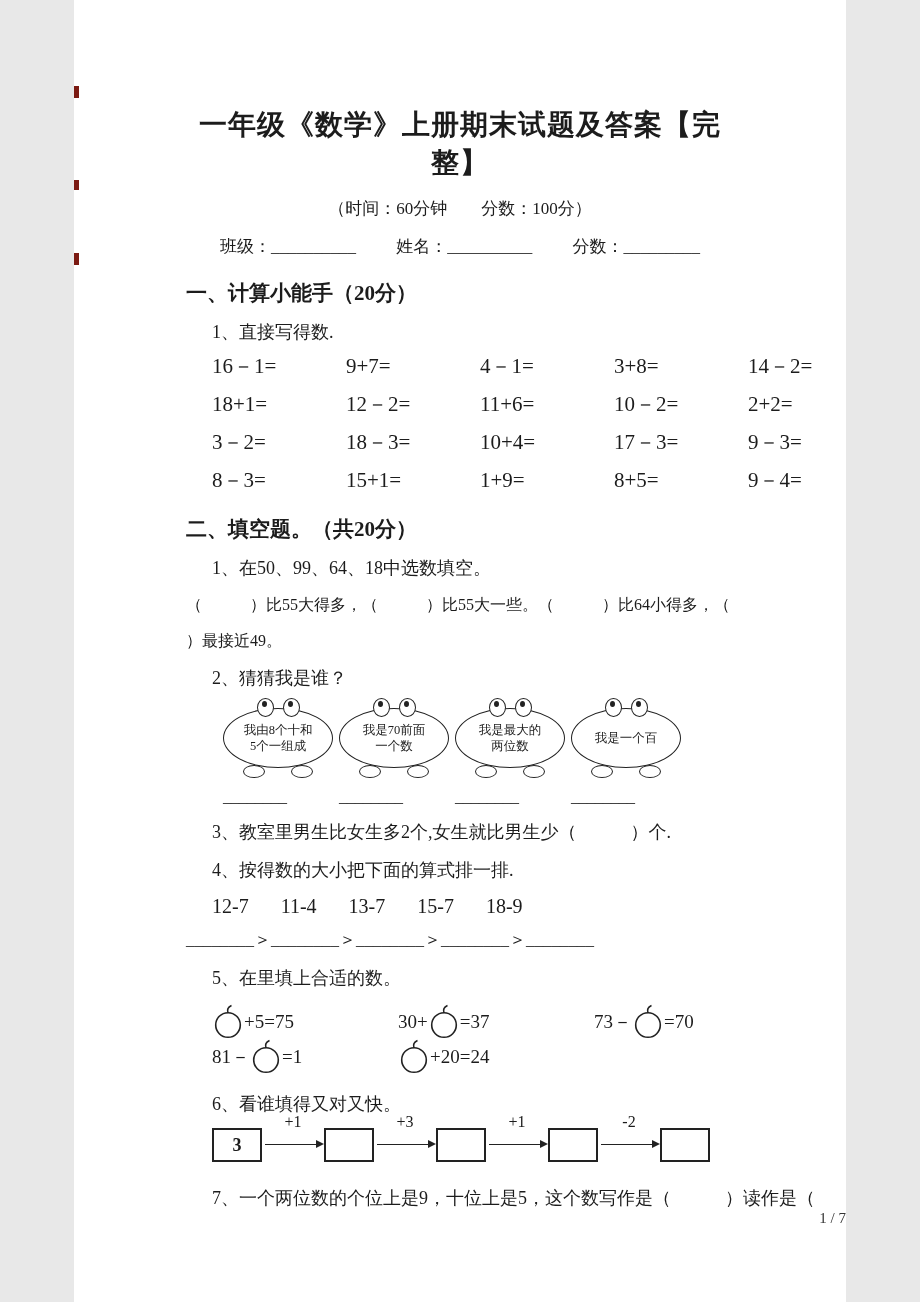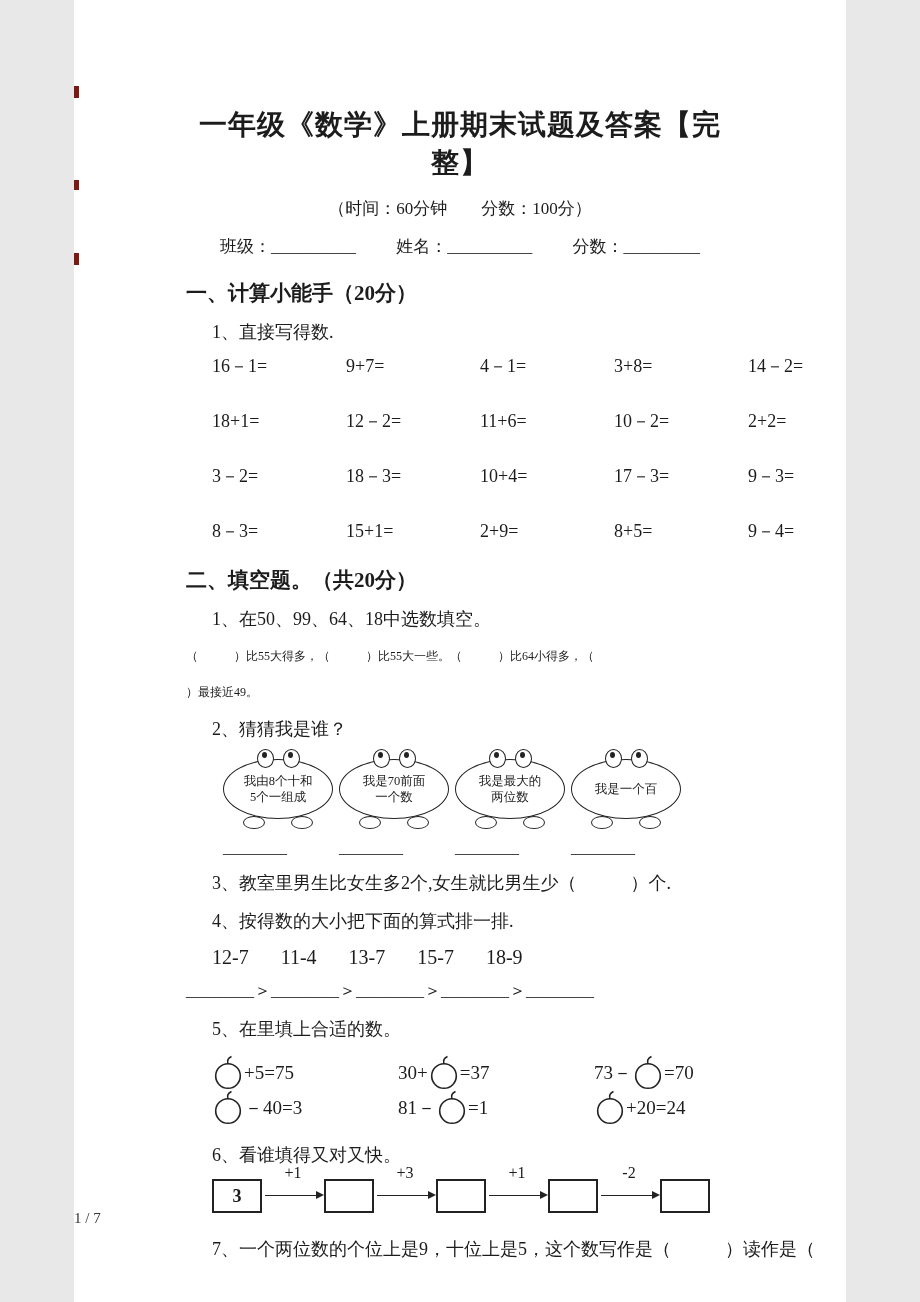--- a/index.html
+++ b/index.html
@@ -49,30 +49,30 @@
     font-size: 21px;
     line-height: 26px;
     font-weight: 700;
   }
   .q {
     margin-top: 14px;
     margin-left: 26px;
     font-size: 18px;
     line-height: 24px;
   }
-  .line { margin-top: 12px; font-size: 12px; line-height: 26px; white-space: nowrap; }
+  .line { margin-top: 12px; font-size: 16px; line-height: 26px; white-space: nowrap; }
   .line.cont { margin-top: 10px; }
 
   .calc-grid {
     margin-top: 10px;
     margin-left: 26px;
     display: grid;
     grid-template-columns: repeat(5, 134px);
-    row-gap: 31px;
-    font-size: 18px;
+    row-gap: 14px;
+    font-size: 21px;
     line-height: 24px;
   }
   .calc-cell { text-align: left; white-space: nowrap; }
 
   
   .figures-row {
     margin-top: 8px;
     margin-left: 37px;
     display: flex;
     gap: 6px;
@@ -162,21 +162,21 @@
     border-left: 8px solid #222;
     border-top: 4.5px solid transparent;
     border-bottom: 4.5px solid transparent;
   }
 
   .q7 { margin-top: 24px; margin-left: 26px; font-size: 18px; line-height: 24px; white-space: nowrap; }
 
   .footer {
     position: absolute;
     left: 0; right: 0; top: 1210px;
-    text-align: left;
+    text-align: right;
     font-size: 15px;
     color: #333;
   }
 </style>
 </head>
 <body>
 
 <div class="page">
 
   <div class="margin-mark" style="top:86px;height:12px"></div>
@@ -208,21 +208,21 @@
       <span class="calc-cell">11+6=</span>
       <span class="calc-cell">10－2=</span>
       <span class="calc-cell">2+2=</span>
       <span class="calc-cell">3－2=</span>
       <span class="calc-cell">18－3=</span>
       <span class="calc-cell">10+4=</span>
       <span class="calc-cell">17－3=</span>
       <span class="calc-cell">9－3=</span>
       <span class="calc-cell">8－3=</span>
       <span class="calc-cell">15+1=</span>
-      <span class="calc-cell">2+9=</span>
+      <span class="calc-cell">1+9=</span>
       <span class="calc-cell">8+5=</span>
       <span class="calc-cell">9－4=</span>
     </div>
 
     <div class="section-heading" style="margin-top:24px">二、填空题。（共20分）</div>
 
     <div class="q">1、在50、99、64、18中选数填空。</div>
     <div class="line">（　　　）比55大得多，（　　　）比55大一些。（　　　）比64小得多，（</div>
     <div class="line cont">）最接近49。</div>
 
@@ -331,30 +331,20 @@
       </span>
       <span class="eq">
         <span>73－</span>
         <span class="apple">
             <svg width="30" height="35" viewBox="0 0 30 35">
               <path d="M15 9 C 14 6, 15 3, 18.5 1.5" fill="none" stroke="#222" stroke-width="1.6"></path>
               <circle cx="15" cy="21" r="12.3" fill="none" stroke="#222" stroke-width="1.6"></circle>
             </svg>
           </span>
         <span>=70</span>
-      </span>
-      <span class="eq">
-        <span></span>
-        <span class="apple">
-            <svg width="30" height="35" viewBox="0 0 30 35">
-              <path d="M15 9 C 14 6, 15 3, 18.5 1.5" fill="none" stroke="#222" stroke-width="1.6"></path>
-              <circle cx="15" cy="21" r="12.3" fill="none" stroke="#222" stroke-width="1.6"></circle>
-            </svg>
-          </span>
-        <span>－40=3</span>
       </span>
       <span class="eq">
         <span>81－</span>
         <span class="apple">
             <svg width="30" height="35" viewBox="0 0 30 35">
               <path d="M15 9 C 14 6, 15 3, 18.5 1.5" fill="none" stroke="#222" stroke-width="1.6"></path>
               <circle cx="15" cy="21" r="12.3" fill="none" stroke="#222" stroke-width="1.6"></circle>
             </svg>
           </span>
         <span>=1</span>

